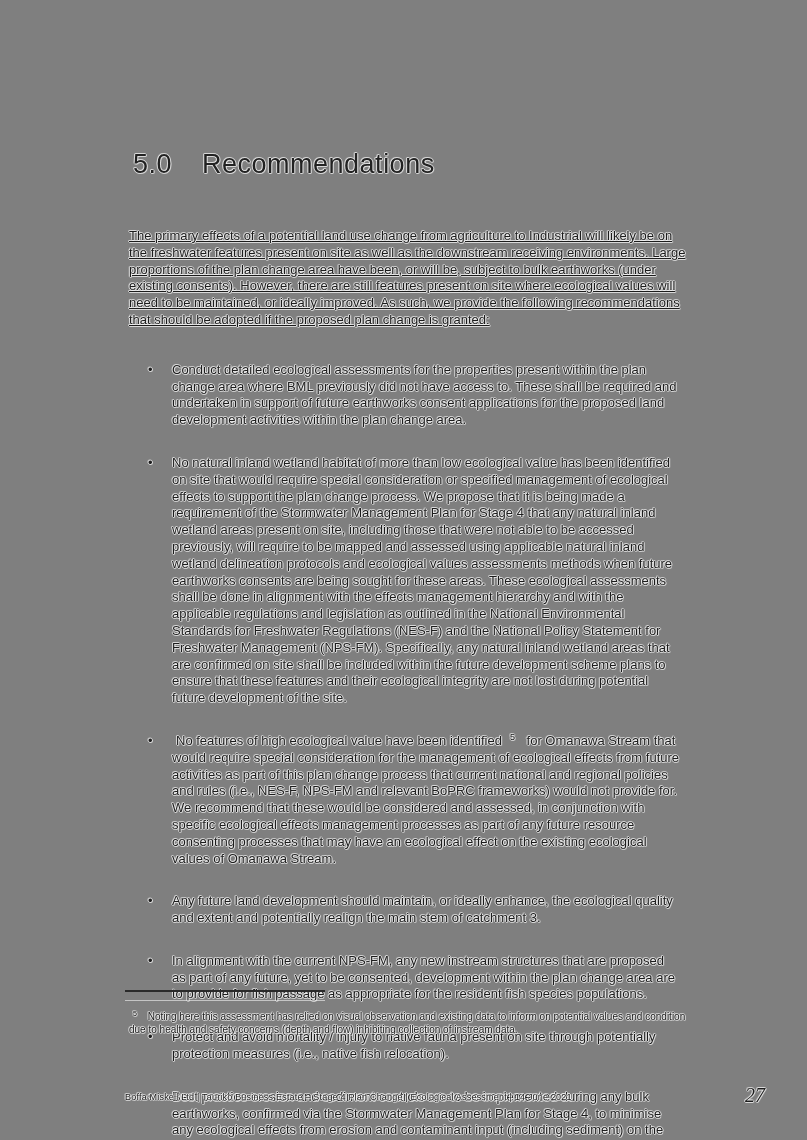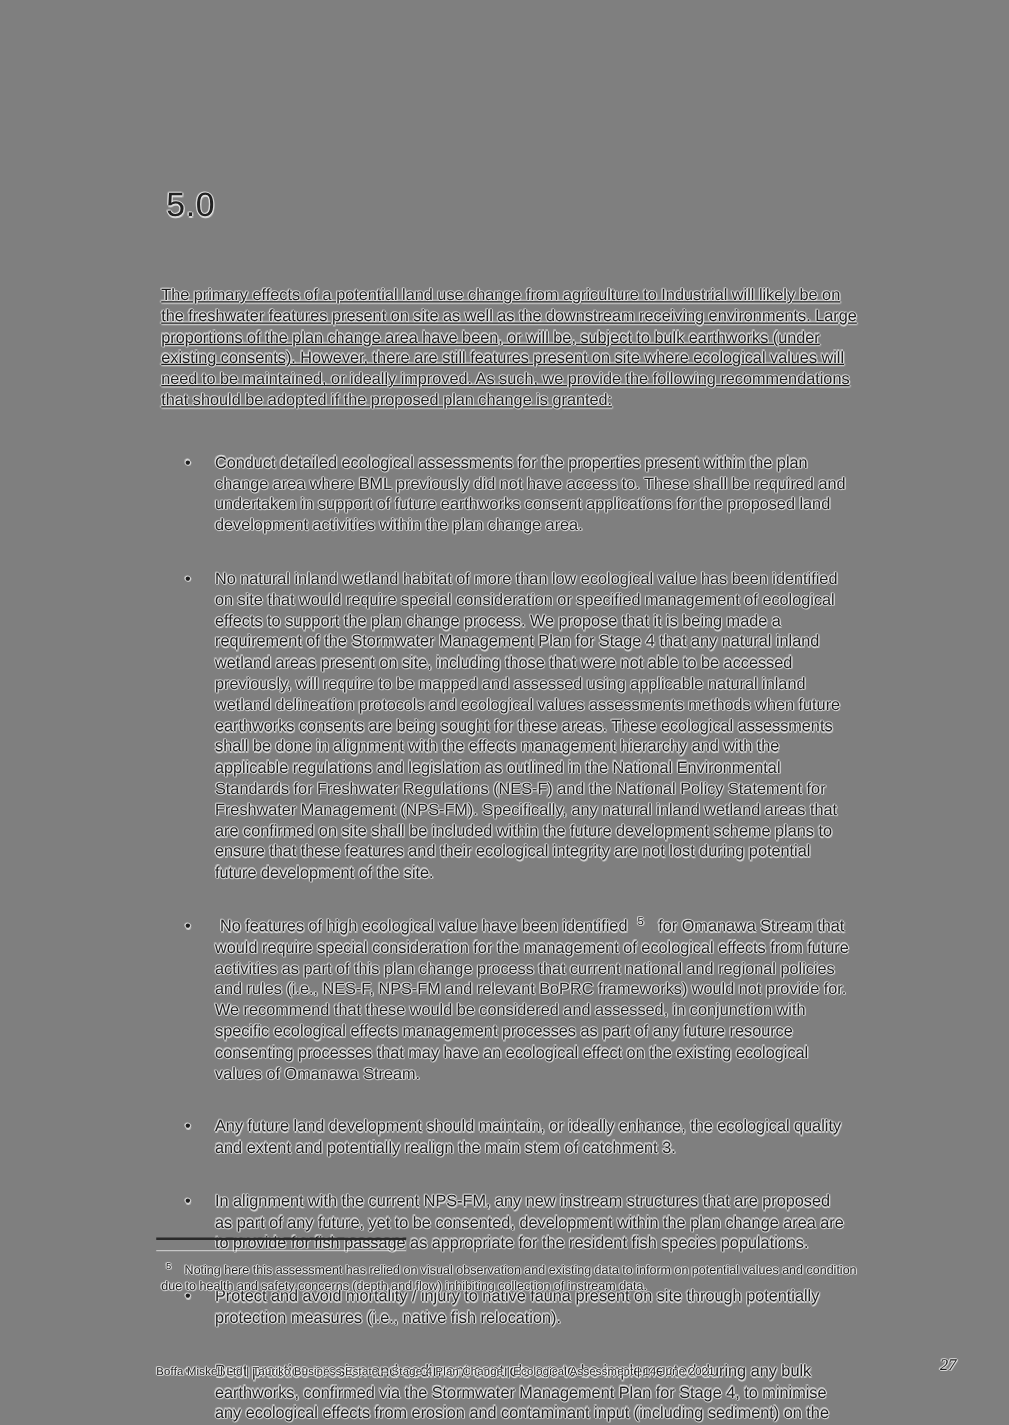--- a/index.html
+++ b/index.html
@@ -31,32 +31,33 @@
   .footnote-block { position: absolute; left: 117px; top: 982px; width: 576px; }
   .fn-line { width: 200px; border-top: 2px solid #2a2a2a; box-shadow: 0 1px 0 rgba(255,255,255,.55); margin-bottom: 6px; }
   .fn-text { font-size: 10px; line-height: 13px; }
   .fn-text sup { font-size: 7px; line-height: 0; vertical-align: super; }
   .footer-text {
     position: absolute; left: 117px; top: 1084px; width: 576px;
     text-align: left; font-size: 9px; letter-spacing: .2px;
   }
   .page-number {
     position: absolute; right: 42px; top: 1076px;
-    font-family: "Liberation Serif", serif; font-style: italic; font-size: 13px;
+    font-family: "Liberation Serif", serif; font-style: italic; font-size: 20px;
   }
 </style>
 </head>
 <body>
 
 <div class="page">
 
   <div class="content">
 
     <div class="heading">
       <span>5.0</span>
+      <span>Recommendations</span>
     </div>
 
     <p class="intro">The primary effects of a potential land use change from agriculture to Industrial will likely be on the freshwater features present on site as well as the downstream receiving environments. Large proportions of the plan change area have been, or will be, subject to bulk earthworks (under existing consents). However, there are still features present on site where ecological values will need to be maintained, or ideally improved. As such, we provide the following recommendations that should be adopted if the proposed plan change is granted:</p>
 
     <div class="list">
 
       <div class="item">
         <span class="marker">•</span>
         <span class="btext">Conduct detailed ecological assessments for the properties present within the plan change area where BML previously did not have access to. These shall be required and undertaken in support of future earthworks consent applications for the proposed land development activities within the plan change area.</span>
       </div>

